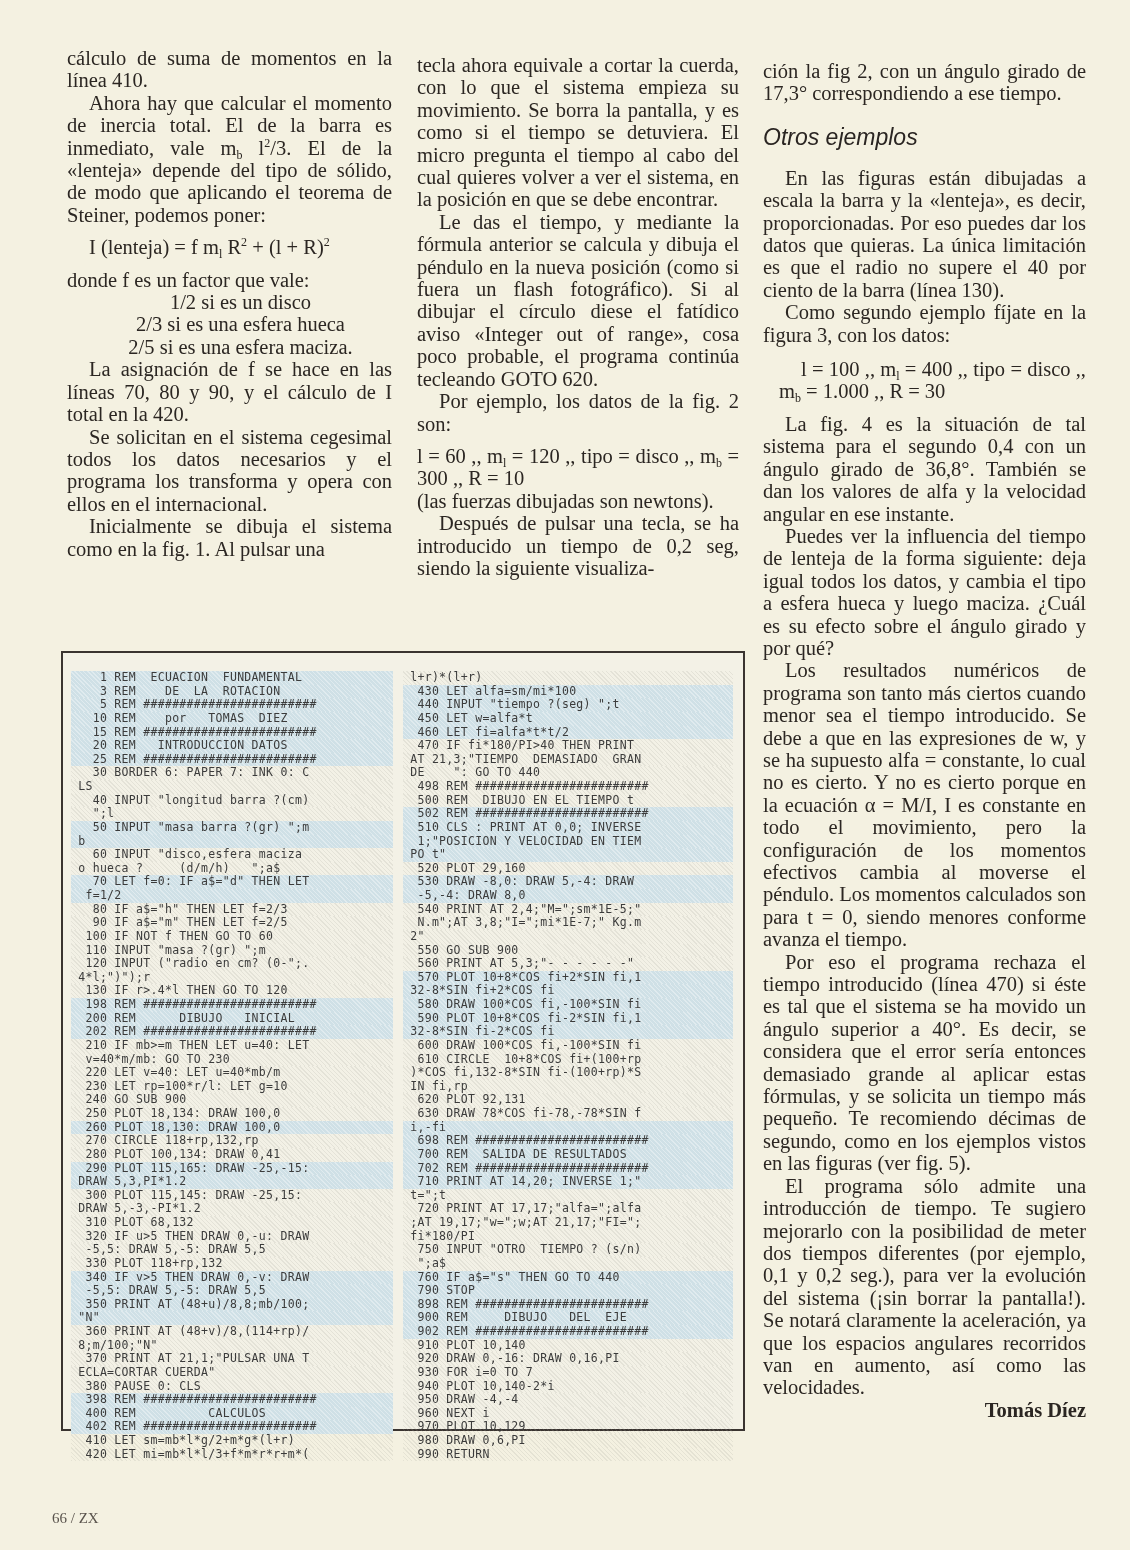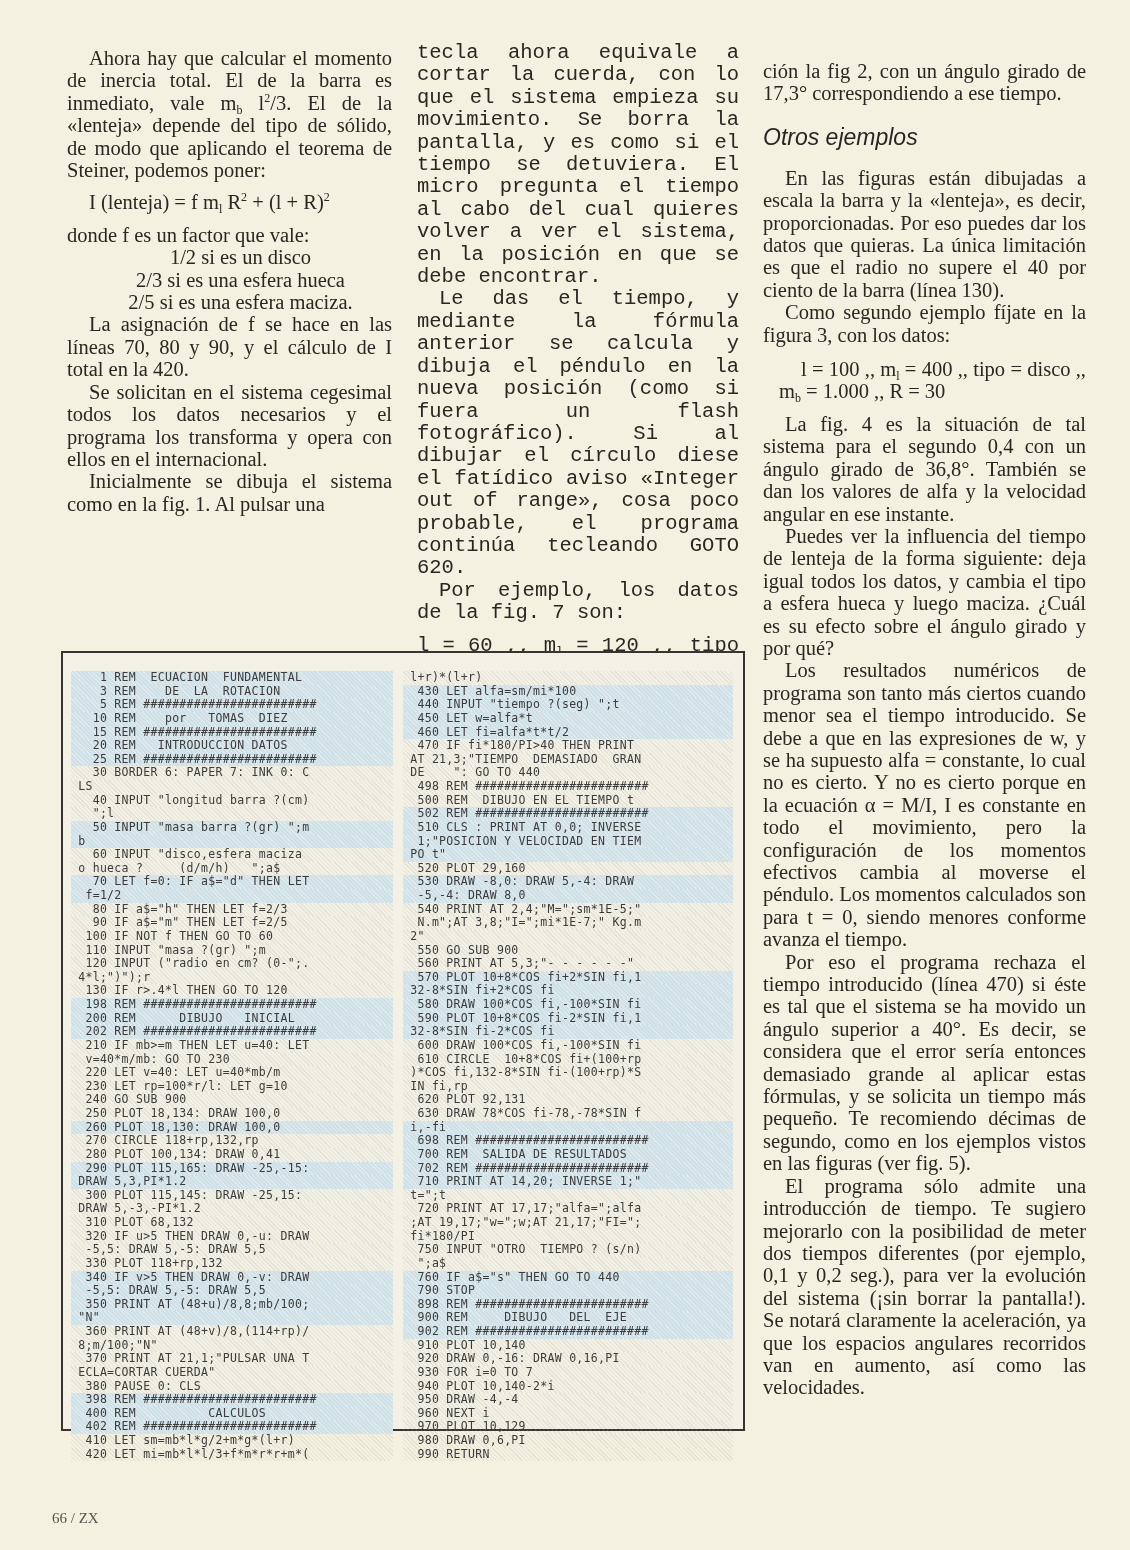--- a/index.html
+++ b/index.html
@@ -27,21 +27,21 @@
     font-family: "Liberation Sans", "DejaVu Sans", sans-serif;
     font-style: italic; font-weight: normal;
     font-size: 23px; line-height: 28px;
     margin: 16px 0 8px 0; color: #2a2522;
   }
   .sub { font-size: 12px; vertical-align: -4px; line-height: 0; }
   .sup { font-size: 12px; vertical-align: 8px; line-height: 0; }
   .sign { text-align: right; font-weight: bold; margin-top: -2px; }
 
   #c1 { left: 67px; top: 47px; width: 325px; }
-  #c2 { left: 417px; top: 42px; width: 322px; font-family: Liberation Mono, monospace; }
+  #c2 { left: 417px; top: 54px; width: 322px; }
   #c3 { left: 763px; top: 60px; width: 323px; }
 
   
   #listing {
     position: absolute; left: 61px; top: 651px; width: 684px; height: 780px;
     border: 2px solid #3a3430; box-sizing: border-box;
     background: #f3f1e6;
   }
   .lcol {
     position: absolute; top: 18px;
@@ -64,51 +64,53 @@
   #folio {
     position: absolute; left: 52px; top: 1510px;
     font-size: 15px; color: #5a544d;
     font-family: "Liberation Serif", serif;
   }
 </style>
 </head>
 <body>
 
 <div id="c1" class="col">
+  <p class="cont">cálculo de suma de momentos en la línea 410.</p>
   <p><span>Ahora hay que calcular el momento de inercia total. El de la barra es inmediato, vale m</span><span class="sub">b</span><span> l</span><span class="sup">2</span><span>/3. El de la «lenteja» depende del tipo de sólido, de modo que aplicando el teorema de Steiner, podemos poner:</span></p>
   <p class="formula"><span>I (lenteja) = f m</span><span class="sub">l</span><span> R</span><span class="sup">2</span><span> + (l + R)</span><span class="sup">2</span></p>
   <p class="noind">donde f es un factor que vale:</p>
   <p class="indent-item">1/2 si es un disco</p>
   <p class="indent-item">2/3 si es una esfera hueca</p>
   <p class="indent-item">2/5 si es una esfera maciza.</p>
   <p>La asignación de f se hace en las líneas 70, 80 y 90, y el cálculo de I total en la 420.</p>
   <p>Se solicitan en el sistema cegesimal todos los datos necesarios y el programa los transforma y opera con ellos en el internacional.</p>
   <p>Inicialmente se dibuja el sistema como en la fig. 1. Al pulsar una</p>
 </div>
 
 <div id="c2" class="col">
   <p class="cont">tecla ahora equivale a cortar la cuerda, con lo que el sistema empieza su movimiento. Se borra la pantalla, y es como si el tiempo se detuviera. El micro pregunta el tiempo al cabo del cual quieres volver a ver el sistema, en la posición en que se debe encontrar.</p>
   <p>Le das el tiempo, y mediante la fórmula anterior se calcula y dibuja el péndulo en la nueva posición (como si fuera un flash fotográfico). Si al dibujar el círculo diese el fatídico aviso «Integer out of range», cosa poco probable, el programa continúa tecleando GOTO 620.</p>
-  <p>Por ejemplo, los datos de la fig. 7 son:</p>
+  <p>Por ejemplo, los datos de la fig. 2 son:</p>
   <p class="data"><span>l = 60 ,, m</span><span class="sub">l</span><span> = 120 ,, tipo = disco ,, m</span><span class="sub">b</span><span> = 300 ,, R = 10</span></p>
   <p class="noind">(las fuerzas dibujadas son newtons).</p>
   <p>Después de pulsar una tecla, se ha introducido un tiempo de 0,2 seg, siendo la siguiente visualiza-</p>
 </div>
 
 <div id="c3" class="col">
   <p class="cont">ción la fig 2, con un ángulo girado de 17,3° correspondiendo a ese tiempo.</p>
   <h2 style="margin-top:18px;margin-bottom:16px;">Otros ejemplos</h2>
   <p>En las figuras están dibujadas a escala la barra y la «lenteja», es decir, proporcionadas. Por eso puedes dar los datos que quieras. La única limitación es que el radio no supere el 40 por ciento de la barra (línea 130).</p>
   <p>Como segundo ejemplo fíjate en la figura 3, con los datos:</p>
   <p class="data ind"><span>l = 100 ,, m</span><span class="sub">l</span><span> = 400 ,, tipo = disco ,, m</span><span class="sub">b</span><span> = 1.000 ,, R = 30</span></p>
   <p>La fig. 4 es la situación de tal sistema para el segundo 0,4 con un ángulo girado de 36,8°. También se dan los valores de alfa y la velocidad angular en ese instante.</p>
   <p>Puedes ver la influencia del tiempo de lenteja de la forma siguiente: deja igual todos los datos, y cambia el tipo a esfera hueca y luego maciza. ¿Cuál es su efecto sobre el ángulo girado y por qué?</p>
   <p>Los resultados numéricos de programa son tanto más ciertos cuando menor sea el tiempo introducido. Se debe a que en las expresiones de w, y se ha supuesto alfa = constante, lo cual no es cierto. Y no es cierto porque en la ecuación α = M/I, I es constante en todo el movimiento, pero la configuración de los momentos efectivos cambia al moverse el péndulo. Los momentos calculados son para t = 0, siendo menores conforme avanza el tiempo.</p>
   <p>Por eso el programa rechaza el tiempo introducido (línea 470) si éste es tal que el sistema se ha movido un ángulo superior a 40°. Es decir, se considera que el error sería entonces demasiado grande al aplicar estas fórmulas, y se solicita un tiempo más pequeño. Te recomiendo décimas de segundo, como en los ejemplos vistos en las figuras (ver fig. 5).</p>
   <p>El programa sólo admite una introducción de tiempo. Te sugiero mejorarlo con la posibilidad de meter dos tiempos diferentes (por ejemplo, 0,1 y 0,2 seg.), para ver la evolución del sistema (¡sin borrar la pantalla!). Se notará claramente la aceleración, ya que los espacios angulares recorridos van en aumento, así como las velocidades.</p>
+  <p class="noind sign">Tomás Díez</p>
 </div>
 
 <div id="listing">
   <div id="lcol1" class="lcol"><div class="lline blue">    1 REM  ECUACION  FUNDAMENTAL</div><div class="lline blue">    3 REM    DE  LA  ROTACION</div><div class="lline blue">    5 REM ########################</div><div class="lline blue">   10 REM    por   TOMAS  DIEZ</div><div class="lline blue">   15 REM ########################</div><div class="lline blue">   20 REM   INTRODUCCION DATOS</div><div class="lline blue">   25 REM ########################</div><div class="lline plain">   30 BORDER 6: PAPER 7: INK 0: C</div><div class="lline plain"> LS</div><div class="lline plain">   40 INPUT "longitud barra ?(cm)</div><div class="lline plain">   ";l</div><div class="lline blue">   50 INPUT "masa barra ?(gr) ";m</div><div class="lline blue"> b</div><div class="lline plain">   60 INPUT "disco,esfera maciza</div><div class="lline plain"> o hueca ?     (d/m/h)   ";a$</div><div class="lline blue">   70 LET f=0: IF a$="d" THEN LET</div><div class="lline blue">  f=1/2</div><div class="lline plain">   80 IF a$="h" THEN LET f=2/3</div><div class="lline plain">   90 IF a$="m" THEN LET f=2/5</div><div class="lline plain">  100 IF NOT f THEN GO TO 60</div><div class="lline plain">  110 INPUT "masa ?(gr) ";m</div><div class="lline plain">  120 INPUT ("radio en cm? (0-";.</div><div class="lline plain"> 4*l;")");r</div><div class="lline plain">  130 IF r&gt;.4*l THEN GO TO 120</div><div class="lline blue">  198 REM ########################</div><div class="lline blue">  200 REM      DIBUJO   INICIAL</div><div class="lline blue">  202 REM ########################</div><div class="lline plain">  210 IF mb&gt;=m THEN LET u=40: LET</div><div class="lline plain">  v=40*m/mb: GO TO 230</div><div class="lline plain">  220 LET v=40: LET u=40*mb/m</div><div class="lline plain">  230 LET rp=100*r/l: LET g=10</div><div class="lline plain">  240 GO SUB 900</div><div class="lline plain">  250 PLOT 18,134: DRAW 100,0</div><div class="lline blue">  260 PLOT 18,130: DRAW 100,0</div><div class="lline plain">  270 CIRCLE 118+rp,132,rp</div><div class="lline plain">  280 PLOT 100,134: DRAW 0,41</div><div class="lline blue">  290 PLOT 115,165: DRAW -25,-15:</div><div class="lline blue"> DRAW 5,3,PI*1.2</div><div class="lline plain">  300 PLOT 115,145: DRAW -25,15:</div><div class="lline plain"> DRAW 5,-3,-PI*1.2</div><div class="lline plain">  310 PLOT 68,132</div><div class="lline plain">  320 IF u&gt;5 THEN DRAW 0,-u: DRAW</div><div class="lline plain">  -5,5: DRAW 5,-5: DRAW 5,5</div><div class="lline plain">  330 PLOT 118+rp,132</div><div class="lline blue">  340 IF v&gt;5 THEN DRAW 0,-v: DRAW</div><div class="lline blue">  -5,5: DRAW 5,-5: DRAW 5,5</div><div class="lline blue">  350 PRINT AT (48+u)/8,8;mb/100;</div><div class="lline blue"> "N"</div><div class="lline plain">  360 PRINT AT (48+v)/8,(114+rp)/</div><div class="lline plain"> 8;m/100;"N"</div><div class="lline plain">  370 PRINT AT 21,1;"PULSAR UNA T</div><div class="lline plain"> ECLA=CORTAR CUERDA"</div><div class="lline plain">  380 PAUSE 0: CLS</div><div class="lline blue">  398 REM ########################</div><div class="lline blue">  400 REM          CALCULOS</div><div class="lline blue">  402 REM ########################</div><div class="lline plain">  410 LET sm=mb*l*g/2+m*g*(l+r)</div><div class="lline plain">  420 LET mi=mb*l*l/3+f*m*r*r+m*(</div></div>
   <div id="lcol2" class="lcol"><div class="lline plain"> l+r)*(l+r)</div><div class="lline blue">  430 LET alfa=sm/mi*100</div><div class="lline blue">  440 INPUT "tiempo ?(seg) ";t</div><div class="lline blue">  450 LET w=alfa*t</div><div class="lline blue">  460 LET fi=alfa*t*t/2</div><div class="lline plain">  470 IF fi*180/PI&gt;40 THEN PRINT</div><div class="lline plain"> AT 21,3;"TIEMPO  DEMASIADO  GRAN</div><div class="lline plain"> DE    ": GO TO 440</div><div class="lline plain">  498 REM ########################</div><div class="lline plain">  500 REM  DIBUJO EN EL TIEMPO t</div><div class="lline blue">  502 REM ########################</div><div class="lline blue">  510 CLS : PRINT AT 0,0; INVERSE</div><div class="lline blue">  1;"POSICION Y VELOCIDAD EN TIEM</div><div class="lline blue"> PO t"</div><div class="lline plain">  520 PLOT 29,160</div><div class="lline blue">  530 DRAW -8,0: DRAW 5,-4: DRAW</div><div class="lline blue">  -5,-4: DRAW 8,0</div><div class="lline plain">  540 PRINT AT 2,4;"M=";sm*1E-5;"</div><div class="lline plain">  N.m";AT 3,8;"I=";mi*1E-7;" Kg.m</div><div class="lline plain"> 2"</div><div class="lline plain">  550 GO SUB 900</div><div class="lline plain">  560 PRINT AT 5,3;"- - - - - -"</div><div class="lline blue">  570 PLOT 10+8*COS fi+2*SIN fi,1</div><div class="lline blue"> 32-8*SIN fi+2*COS fi</div><div class="lline blue">  580 DRAW 100*COS fi,-100*SIN fi</div><div class="lline blue">  590 PLOT 10+8*COS fi-2*SIN fi,1</div><div class="lline blue"> 32-8*SIN fi-2*COS fi</div><div class="lline plain">  600 DRAW 100*COS fi,-100*SIN fi</div><div class="lline plain">  610 CIRCLE  10+8*COS fi+(100+rp</div><div class="lline plain"> )*COS fi,132-8*SIN fi-(100+rp)*S</div><div class="lline plain"> IN fi,rp</div><div class="lline plain">  620 PLOT 92,131</div><div class="lline plain">  630 DRAW 78*COS fi-78,-78*SIN f</div><div class="lline blue"> i,-fi</div><div class="lline blue">  698 REM ########################</div><div class="lline blue">  700 REM  SALIDA DE RESULTADOS</div><div class="lline blue">  702 REM ########################</div><div class="lline blue">  710 PRINT AT 14,20; INVERSE 1;"</div><div class="lline plain"> t=";t</div><div class="lline plain">  720 PRINT AT 17,17;"alfa=";alfa</div><div class="lline plain"> ;AT 19,17;"w=";w;AT 21,17;"FI=";</div><div class="lline plain"> fi*180/PI</div><div class="lline plain">  750 INPUT "OTRO  TIEMPO ? (s/n)</div><div class="lline plain">  ";a$</div><div class="lline blue">  760 IF a$="s" THEN GO TO 440</div><div class="lline blue">  790 STOP</div><div class="lline blue">  898 REM ########################</div><div class="lline blue">  900 REM     DIBUJO   DEL  EJE</div><div class="lline blue">  902 REM ########################</div><div class="lline plain">  910 PLOT 10,140</div><div class="lline plain">  920 DRAW 0,-16: DRAW 0,16,PI</div><div class="lline plain">  930 FOR i=0 TO 7</div><div class="lline plain">  940 PLOT 10,140-2*i</div><div class="lline plain">  950 DRAW -4,-4</div><div class="lline plain">  960 NEXT i</div><div class="lline plain">  970 PLOT 10,129</div><div class="lline plain">  980 DRAW 0,6,PI</div><div class="lline plain">  990 RETURN</div></div>
 </div>
 
 <div id="folio">66 / ZX</div>
 
 </body></html>

